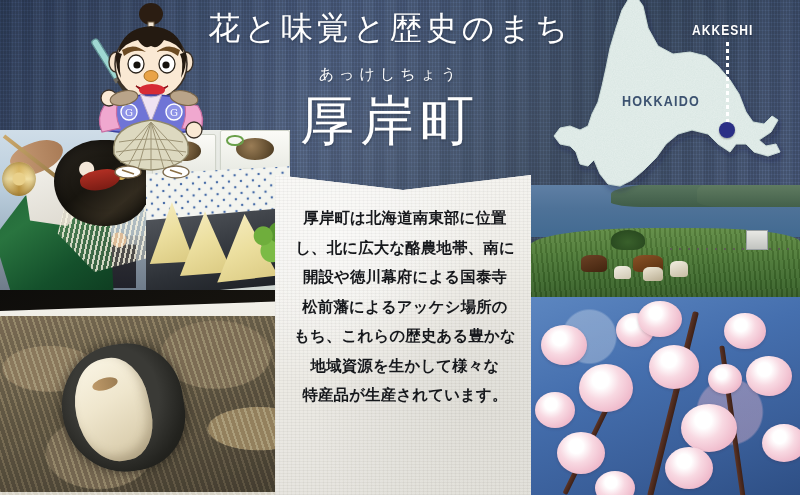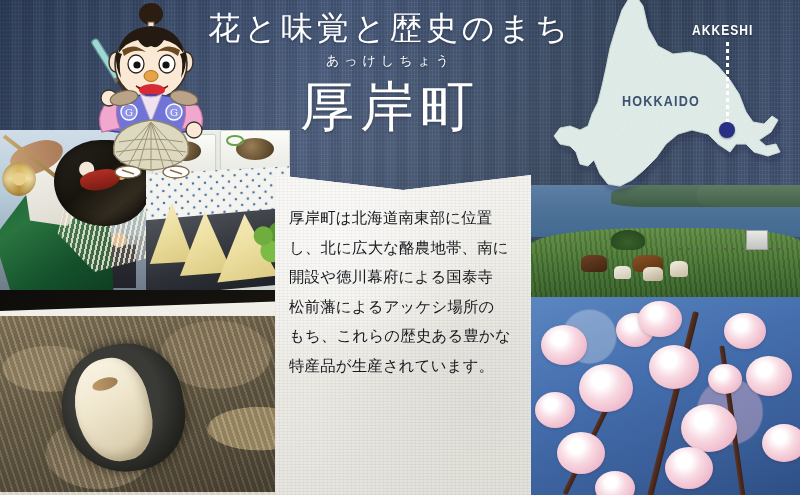--- a/index.html
+++ b/index.html
@@ -43,23 +43,23 @@
   .h-catch {
     font-family: "DejaVu Serif", "Liberation Serif", serif;
     font-size: 32px;
     letter-spacing: 4px;
     line-height: 1.25;
     font-weight: 400;
     white-space: nowrap;
   }
   .h-kana {
     font-family: "DejaVu Serif", "Liberation Serif", serif;
-    font-size: 13px;
+    font-size: 15px;
     letter-spacing: 5px;
-    margin-top: 4px;
+    margin-top: 17px;
     font-weight: 400;
   }
   .h-name {
     font-family: "DejaVu Serif", "Liberation Serif", serif;
     font-size: 54px;
     letter-spacing: 6px;
     line-height: 1.05;
     margin-top: 9px;
     font-weight: 400;
   }
@@ -380,21 +380,22 @@
     box-shadow: 0 0 14px rgba(10,16,30,.22);
   }
   .panel-body {
     position: absolute;
     left: 14px; right: 10px; top: 36px;
     color: #16181c;
     font-family: "DejaVu Sans", "Liberation Sans", sans-serif;
     font-size: 15.4px;
     line-height: 29.5px;
     letter-spacing: .2px;
-    font-weight: 400;
+    font-weight: 700;
+    text-align: center;
   }
   .panel-body p { margin: 0; }
 
   
   .mascot {
     position: absolute;
     left: 88px; top: 2px; width: 126px; height: 178px;
     z-index: 25;
   }
   .mascot svg { display: block; width: 100%; height: 100%; }
@@ -607,17 +608,18 @@
     <div class="h-name">厚岸町</div>
   </div>
 
   <div class="panel">
     <div class="panel-body">
       <p>厚岸町は北海道南東部に位置</p>
       <p>し、北に広大な酪農地帯、南に</p>
       <p>開設や徳川幕府による国泰寺</p>
       <p>松前藩によるアッケシ場所の</p>
       <p>もち、これらの歴史ある豊かな</p>
+      <p>地域資源を生かして様々な</p>
       <p>特産品が生産されています。</p>
     </div>
   </div>
 
 </div>
 
 </body></html>

